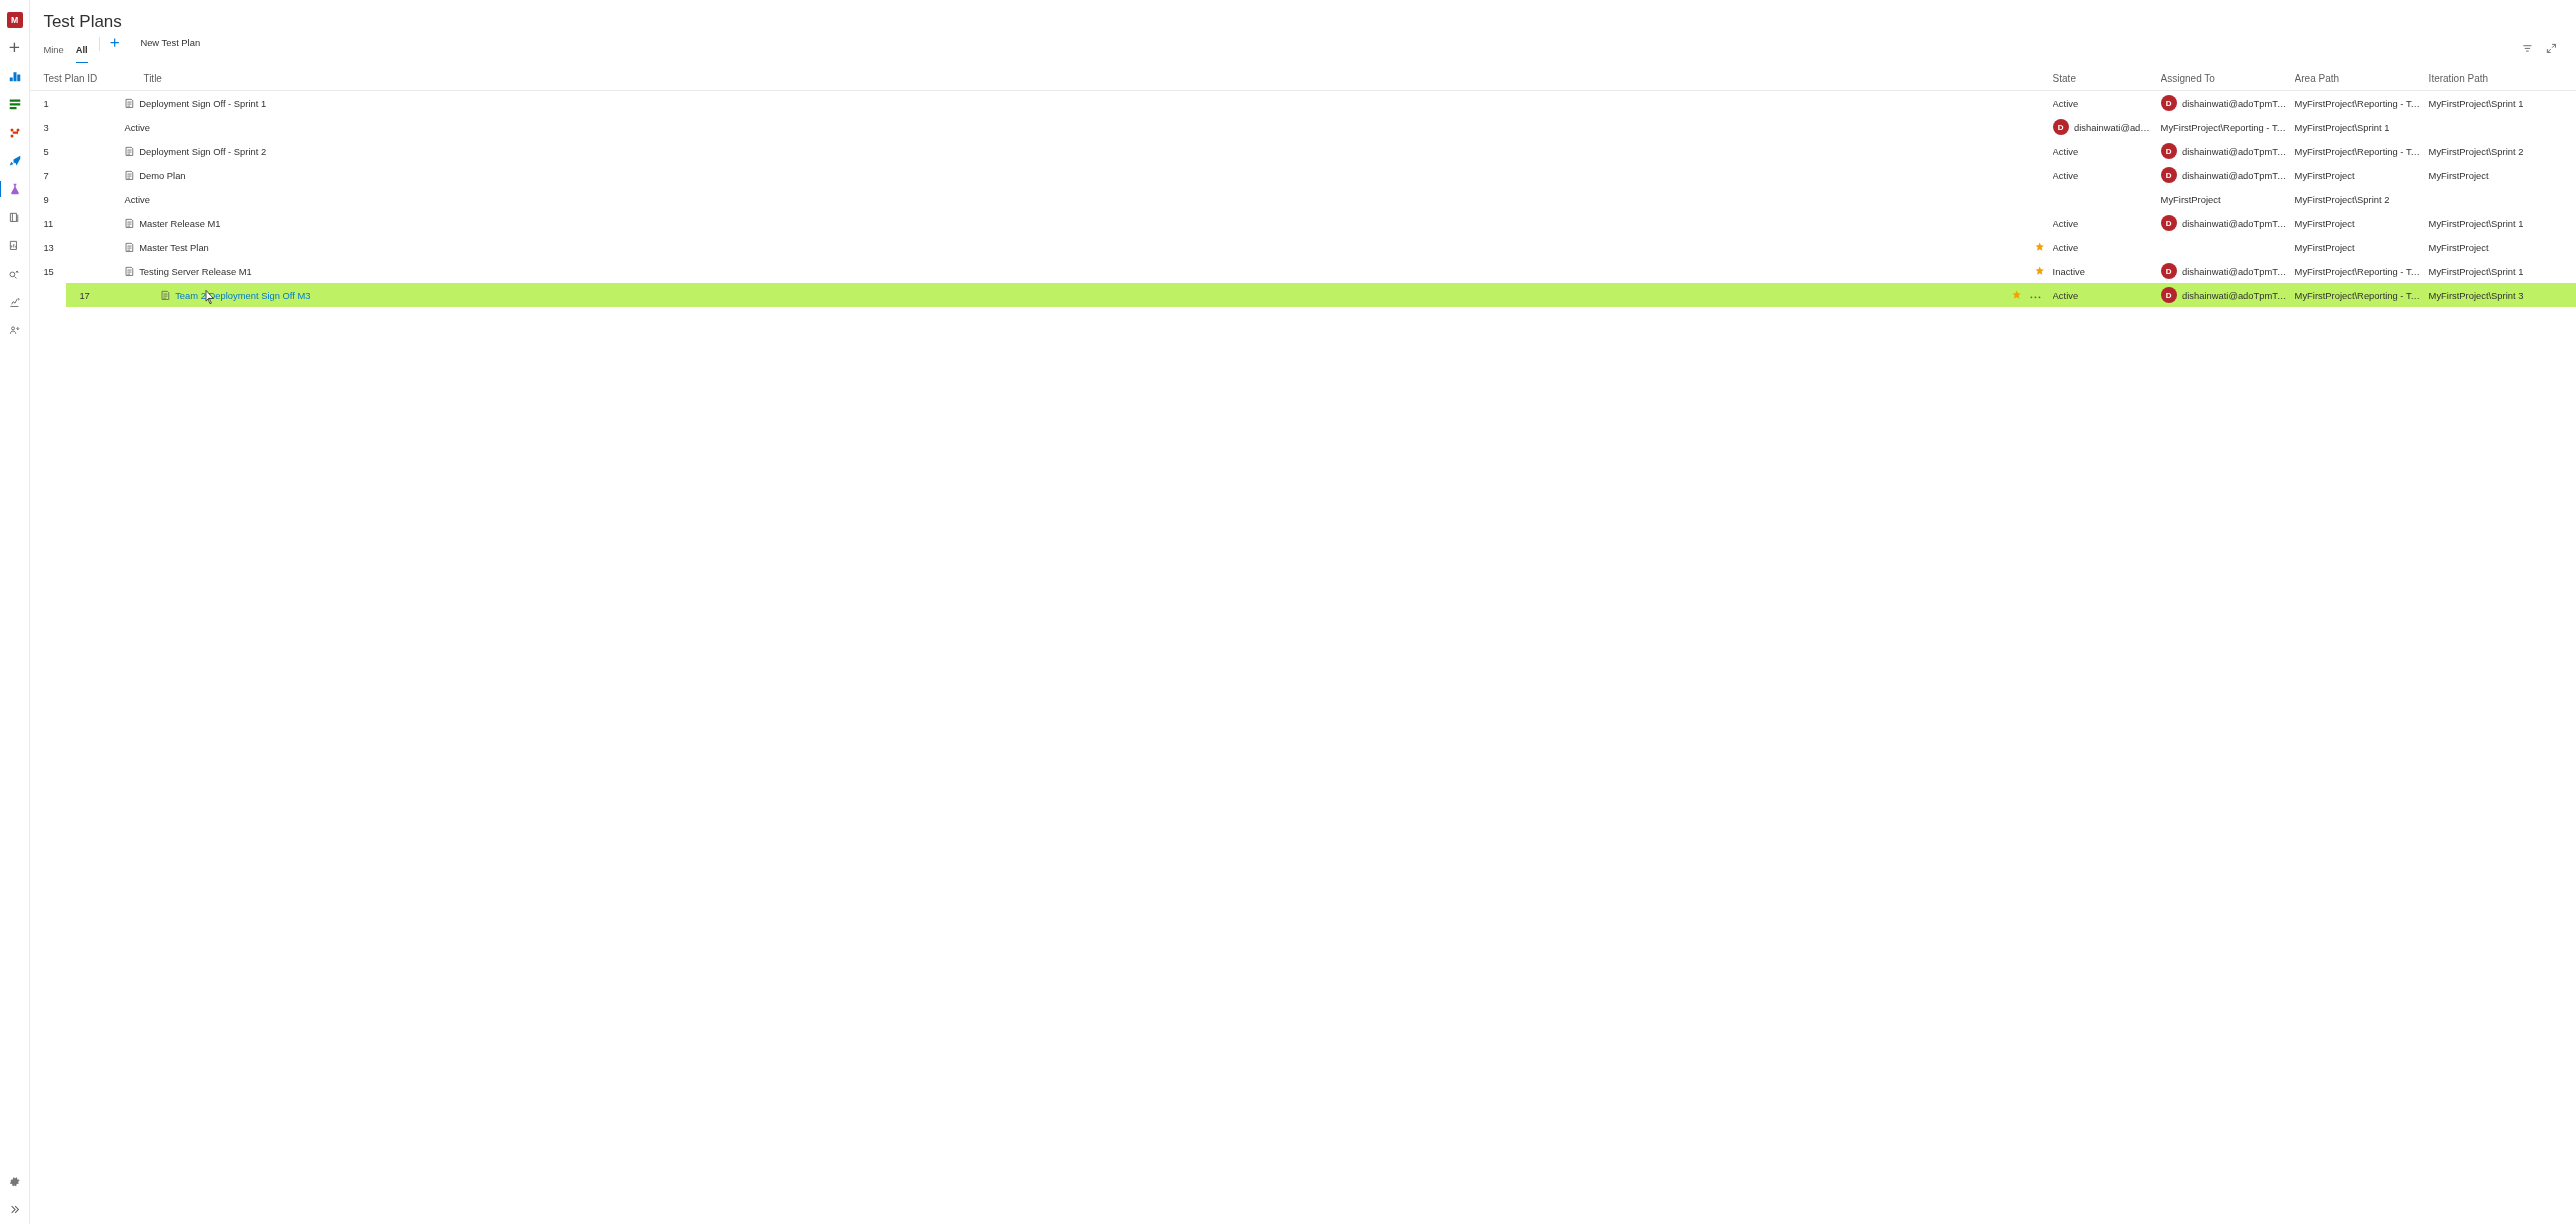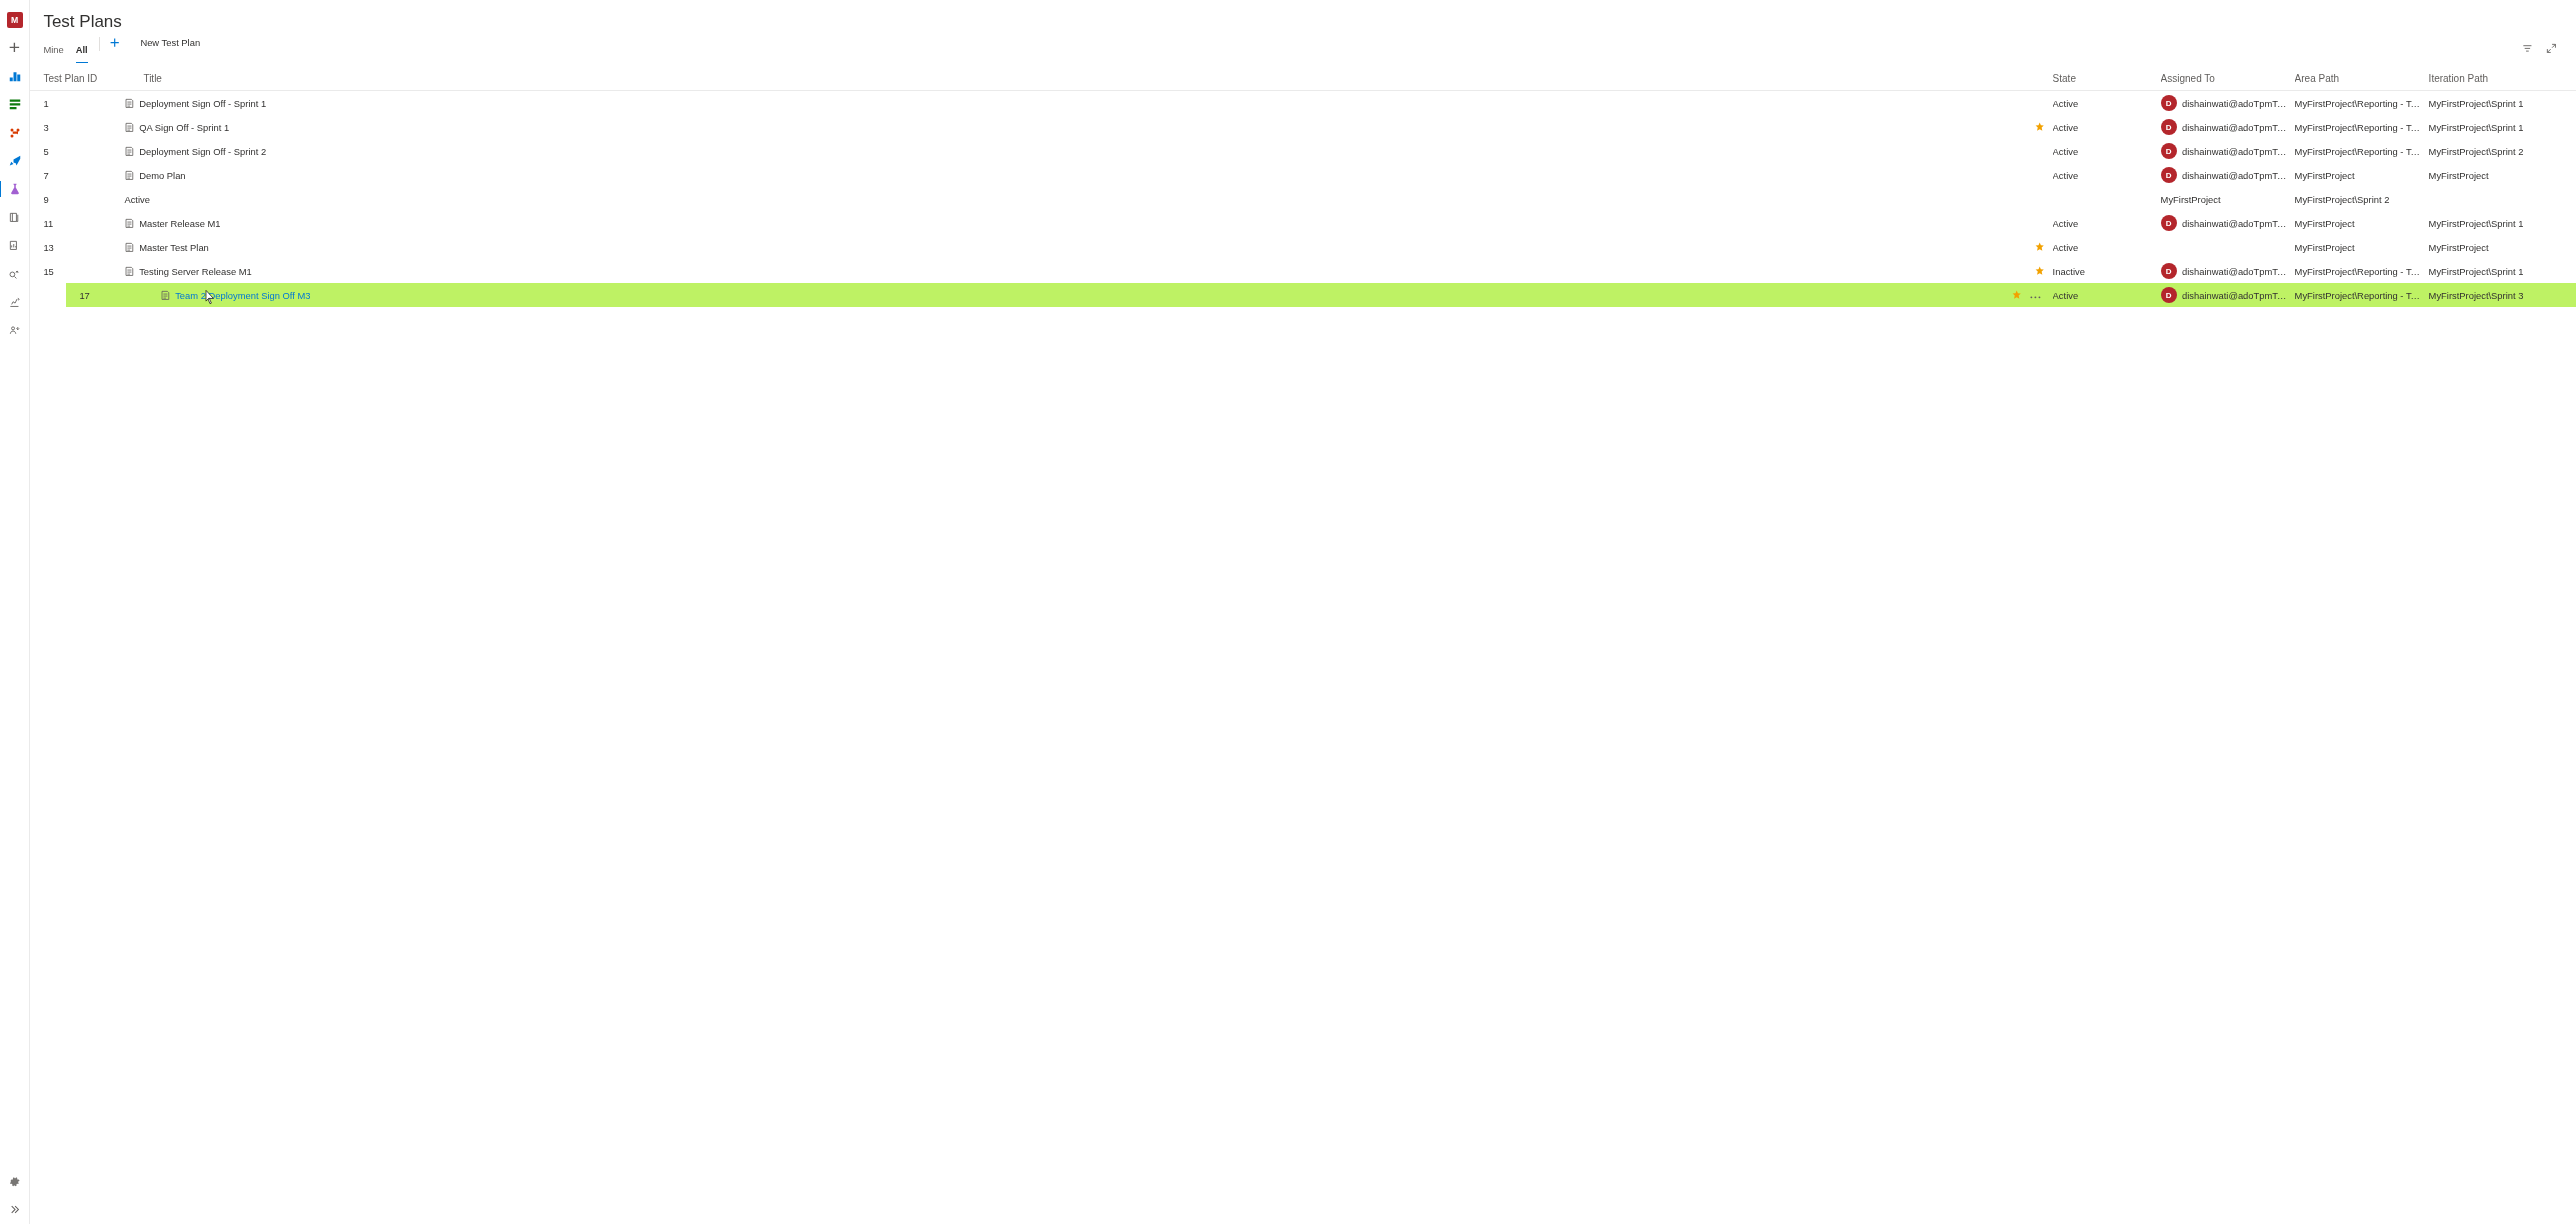--- a/index.html
+++ b/index.html
@@ -303,30 +303,20 @@
             <div class="td">Active</div>
             <div class="td assignee-cell">
               <div class="avatar">D</div>
               <span class="assignee-text">dishainwati@adoTpmTenan</span>
             </div>
             <div class="td">MyFirstProject\Reporting - Team</div>
             <div class="td">MyFirstProject\Sprint 1</div>
           </div>
           <div class="table-row">
             <div class="td">3</div>
-            <div class="td title-cell">
-              <svg class="plan-icon" width="10.8" height="10.8" viewBox="0 0 16 16">
-                <path fill="none" stroke="currentColor" stroke-width="1.2" d="M3 2h8l2 2v10H3z"></path>
-                <path stroke="currentColor" stroke-width="1.2" d="M5 6h6M5 9h6M5 12h4"></path>
-              </svg>
-              <span class="title-text">QA Sign Off - Sprint 1</span>
-              <svg class="star-icon" width="9.4" height="9.4" viewBox="0 0 16 16">
-                <path fill="currentColor" d="M8 1l2 4.5 5 .5-3.7 3.4L12.5 15 8 12.3 3.5 15l1.2-5.6L1 6l5-.5z"></path>
-              </svg>
-            </div>
             <div class="td">Active</div>
             <div class="td assignee-cell">
               <div class="avatar">D</div>
               <span class="assignee-text">dishainwati@adoTpmTenan</span>
             </div>
             <div class="td">MyFirstProject\Reporting - Team</div>
             <div class="td">MyFirstProject\Sprint 1</div>
           </div>
           <div class="table-row">
             <div class="td">5</div>

